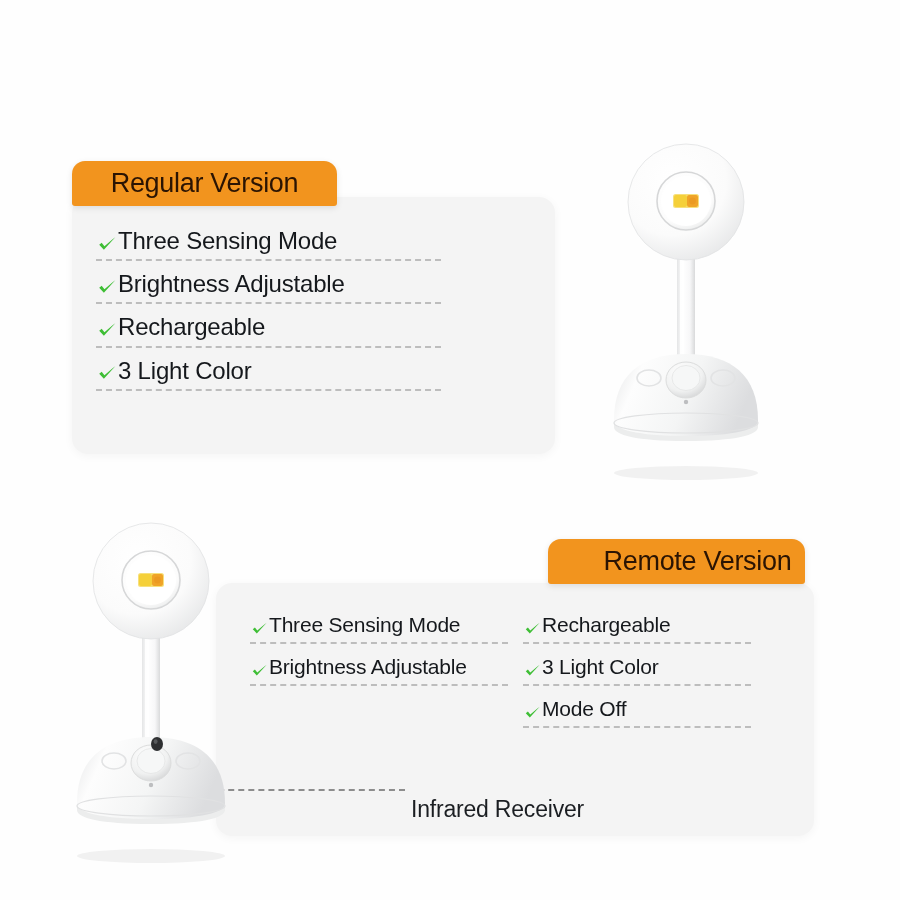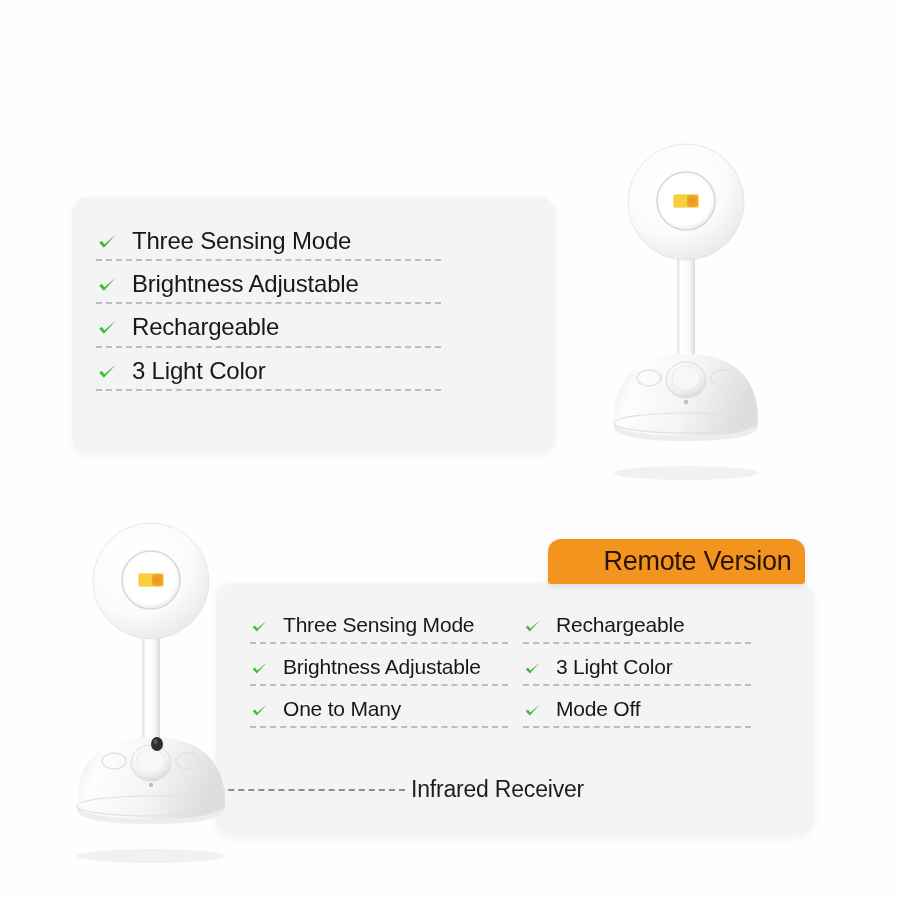--- a/index.html
+++ b/index.html
@@ -60,22 +60,21 @@
   }
   .badge-regular { left: 72px;  top: 161px; width: 265px; height: 45px; }
   .badge-remote  { left: 548px; top: 539px; width: 257px; height: 45px; padding-left: 42px; }
 
   
   .feature-list { position: absolute; }
   .list-regular { left: 96px;  top: 228px; width: 345px; }
 
   .feature-row {
     display: flex;
-    align-items: flex-start;
-    gap: 14px;
+    align-items: center;
     border-bottom: 2px dashed #bdbdbd;
     padding-bottom: 6px;
     margin-bottom: 10px;
   }
   .feature-row:last-child { margin-bottom: 0; }
 
   .check {
     flex: 0 0 auto;
     width: 22px;
     height: 22px;
@@ -113,41 +112,44 @@
     position: absolute;
     left: 178px;
     top: 789px;
     width: 227px;
     height: 0;
     border-top: 2px dashed #8d8d8d;
   }
   .callout-label {
     position: absolute;
     left: 411px;
-    top: 776px;
+    top: 796px;
     font-size: 23px;
     color: #1b1e22;
     letter-spacing: -0.2px;
     white-space: nowrap;
   }
 
   
   .lamp { position: absolute; }
   .lamp-top    { left: 596px; top: 140px; width: 180px; height: 340px; }
   .lamp-bottom { left: 56px;  top: 518px; width: 190px; height: 345px; }
   .lamp svg { display: block; width: 100%; height: 100%; }
 </style>
 </head>
 <body>
 
 <div id="stage">
 
 
   <div class="card card-regular"></div>
 
+  <div class="badge badge-regular">
+    <span>Regular Version</span>
+  </div>
 
   <div class="feature-list list-regular">
 
     <div class="feature-row">
       <span class="check">
         <svg viewBox="0 0 24 24">
             <path d="M3.5 12.8 L8.6 18.2 L21 4.6 L17.8 7.2 L9.2 14.4 L6.2 10.6 Z" fill="#3ebe35"></path>
           </svg>
       </span>
       <span class="feature-label">Three Sensing Mode</span>
@@ -262,28 +264,20 @@
         <span class="feature-label">Three Sensing Mode</span>
       </div>
       <div class="feature-row">
         <span class="check">
           <svg viewBox="0 0 24 24">
               <path d="M3.5 12.8 L8.6 18.2 L21 4.6 L17.8 7.2 L9.2 14.4 L6.2 10.6 Z" fill="#3ebe35"></path>
             </svg>
         </span>
         <span class="feature-label">Brightness Adjustable</span>
       </div>
-      <div class="feature-row">
-        <span class="check">
-          <svg viewBox="0 0 24 24">
-              <path d="M3.5 12.8 L8.6 18.2 L21 4.6 L17.8 7.2 L9.2 14.4 L6.2 10.6 Z" fill="#3ebe35"></path>
-            </svg>
-        </span>
-        <span class="feature-label">One to Many</span>
-      </div>
     </div>
 
     <div class="col-right">
       <div class="feature-row">
         <span class="check">
           <svg viewBox="0 0 24 24">
               <path d="M3.5 12.8 L8.6 18.2 L21 4.6 L17.8 7.2 L9.2 14.4 L6.2 10.6 Z" fill="#3ebe35"></path>
             </svg>
         </span>
         <span class="feature-label">Rechargeable</span>

